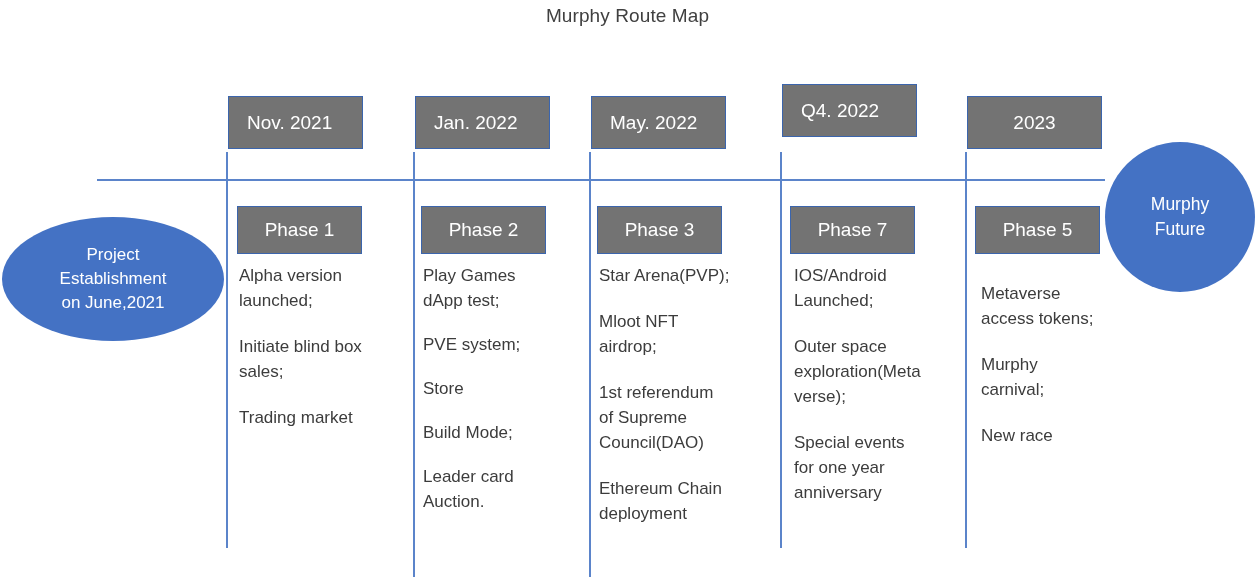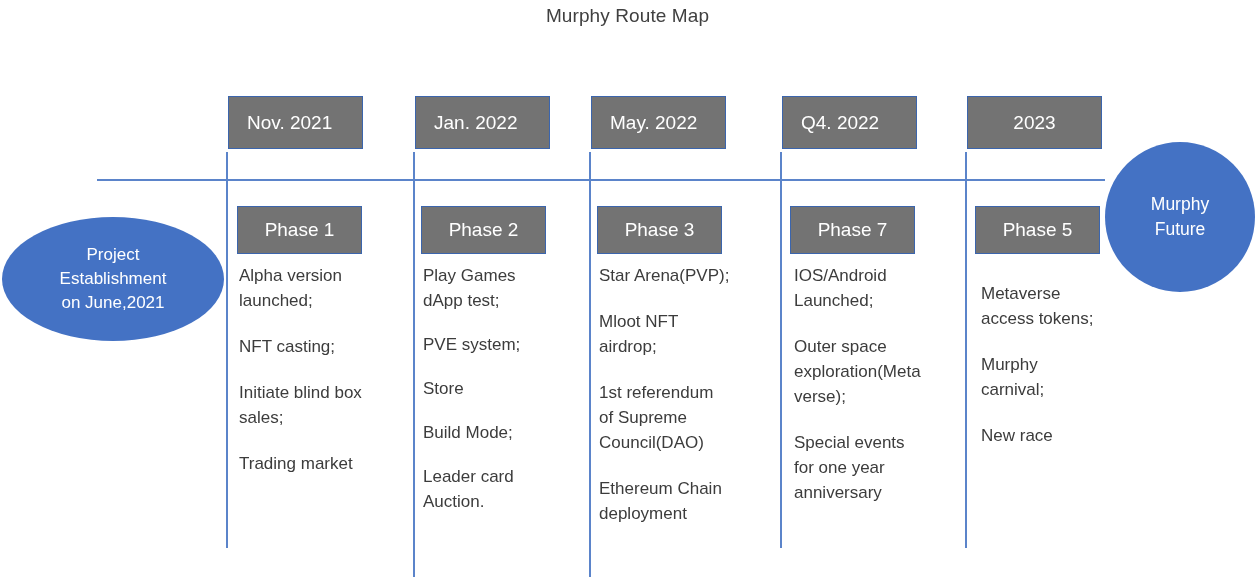--- a/index.html
+++ b/index.html
@@ -137,21 +137,20 @@
 on June,2021</div>
 
   <div class="ellipse" id="future-circle" style="white-space: pre-line;">Murphy
 Future</div>
 
   <div class="box date-box" style="left:228px; top:96px;">Nov. 2021</div>
   <div class="box phase-box" style="left:237px; top:206px;">Phase 1</div>
   <div class="col-text" style="left:239px; top:264px; width:172px;">
     <p class="item">Alpha version
 launched;</p>
-    <p class="item">NFT casting;</p>
     <p class="item">Initiate blind box
 sales;</p>
     <p class="item">Trading market</p>
   </div>
 
   <div class="box date-box" style="left:415px; top:96px;">Jan. 2022</div>
   <div class="box phase-box" style="left:421px; top:206px;">Phase 2</div>
   <div class="col-text tight" style="left:423px; top:264px; width:160px;">
     <p class="item">Play Games
 dApp test;</p>
@@ -168,21 +167,21 @@
     <p class="item">Star Arena(PVP);</p>
     <p class="item">Mloot NFT
 airdrop;</p>
     <p class="item">1st referendum
 of Supreme
 Council(DAO)</p>
     <p class="item">Ethereum Chain
 deployment</p>
   </div>
 
-  <div class="box date-box" style="left:782px; top:96px;">Q4. 2022</div>
+  <div class="box date-box" style="left:782px; top:84px;">Q4. 2022</div>
   <div class="box phase-box" style="left:790px; top:206px;">Phase 7</div>
   <div class="col-text" style="left:794px; top:264px; width:170px;">
     <p class="item">IOS/Android
 Launched;</p>
     <p class="item">Outer space
 exploration(Meta
 verse);</p>
     <p class="item">Special events
 for one year
 anniversary</p>

